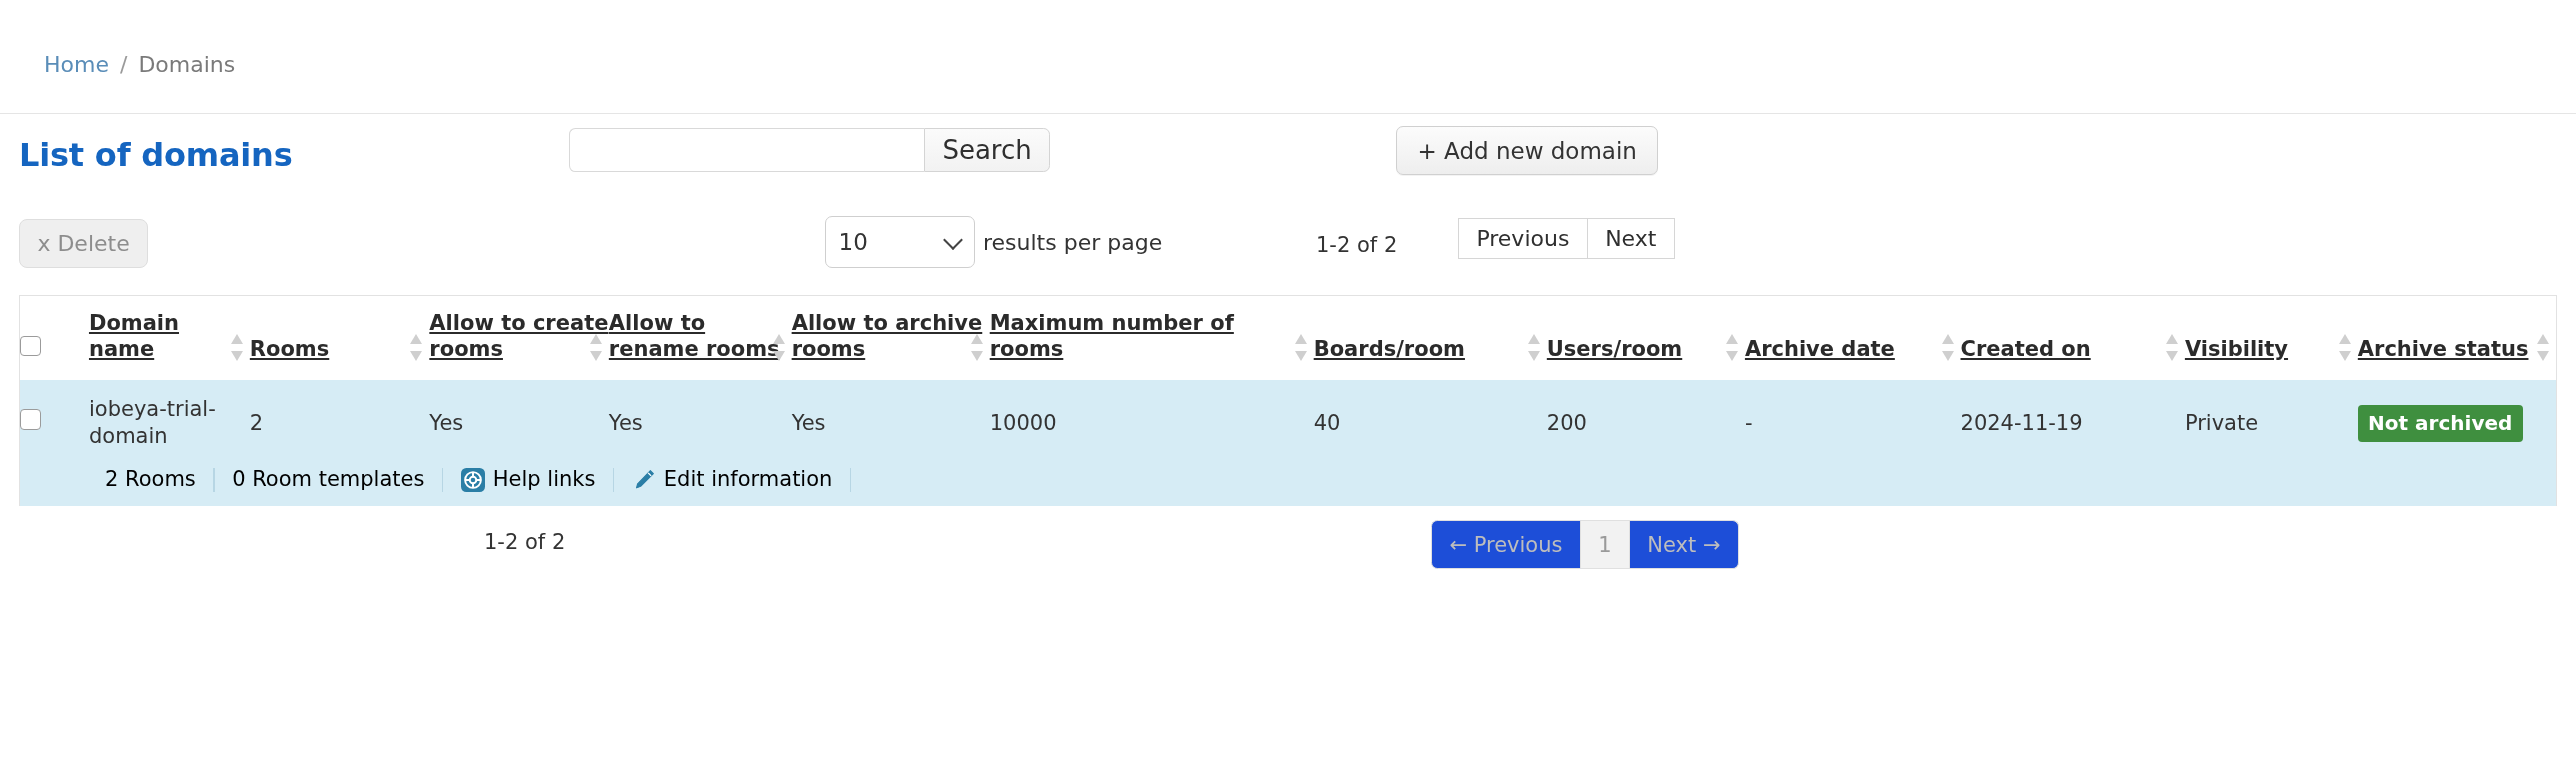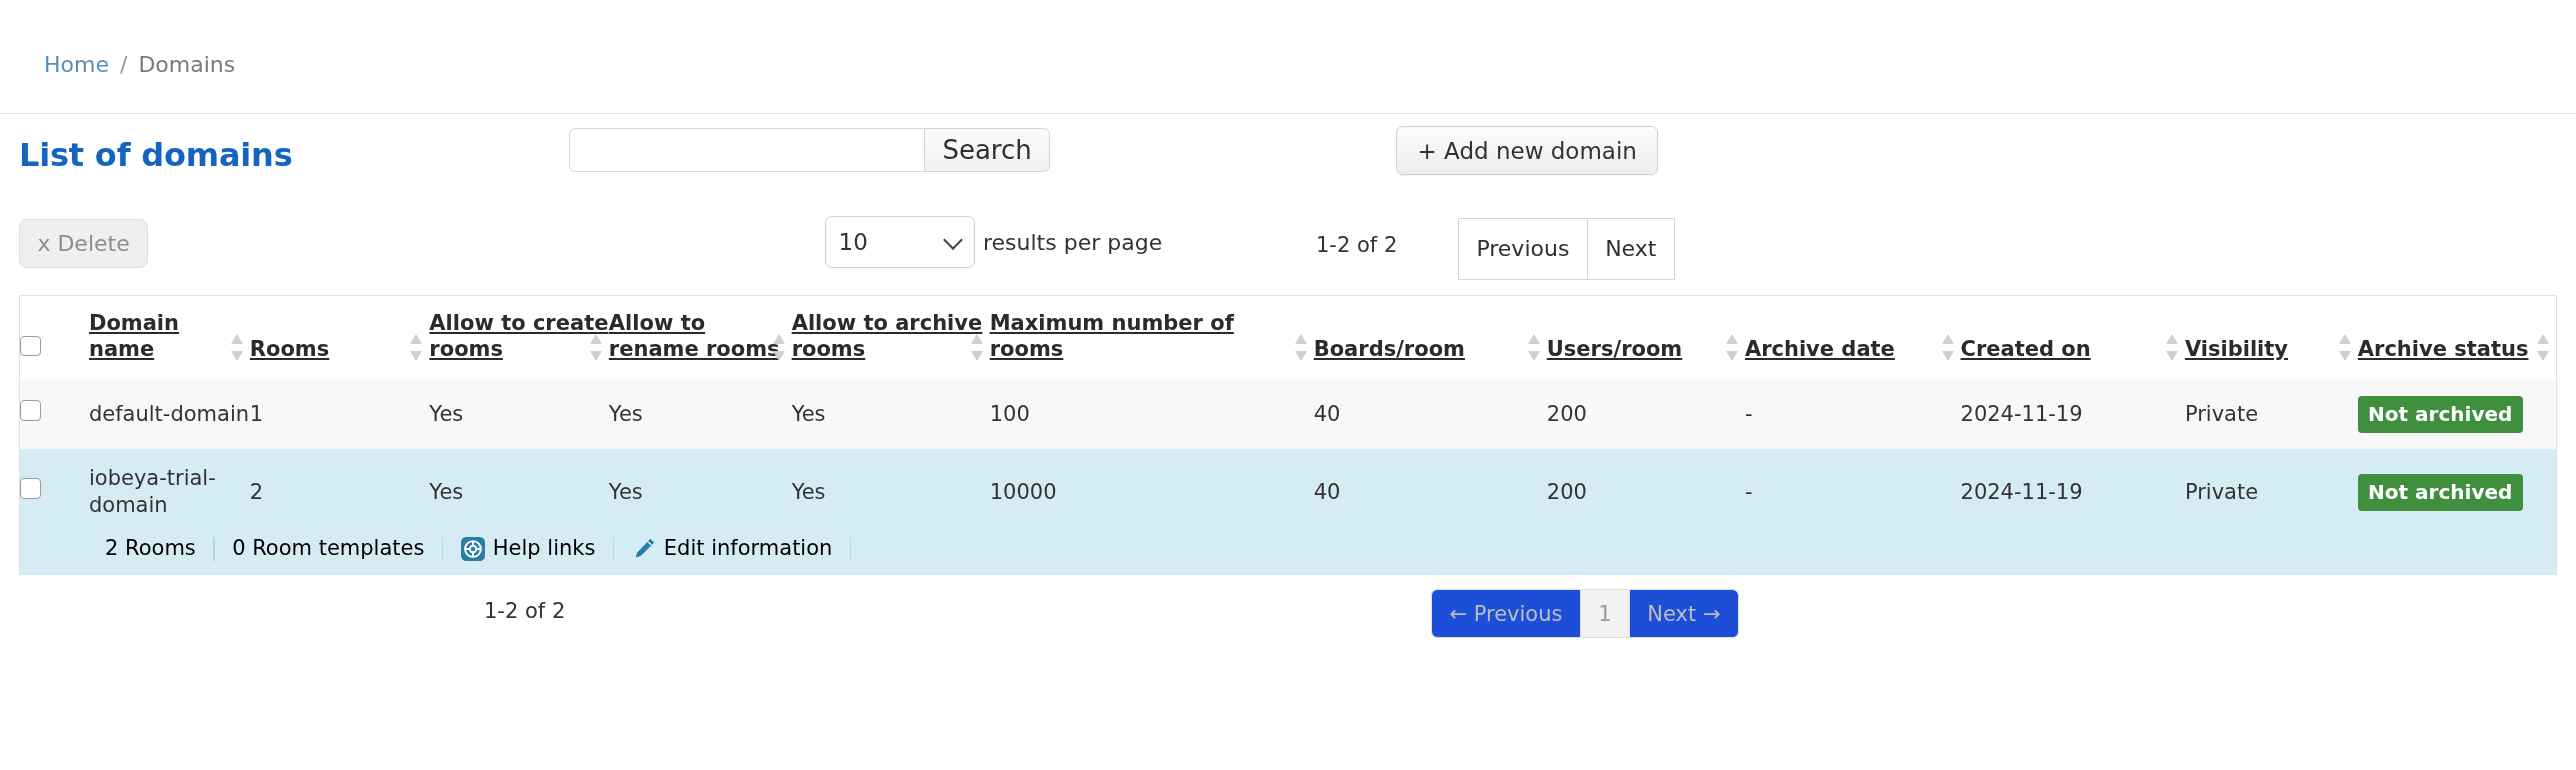--- a/index.html
+++ b/index.html
@@ -166,21 +166,21 @@
     font-size: 21px;
     color: #333;
   }
   .pager-top {
     position: absolute;
     left: 1458px;
     top: 12.6px;
     display: flex;
   }
   .pager-top button {
-    height: 62px;
+    height: 41px;
     padding: 0 17.4px;
     border: 1.6px solid #d6d6d6;
     background: #ffffff;
     font-size: 22px;
     font-family: "DejaVu Sans", "Liberation Sans", sans-serif;
     color: #2f2f2f;
     cursor: pointer;
   }
   .pager-top button:first-child { border-right: none; }
 
@@ -461,37 +461,20 @@
         <th>
           <span>Archive status</span>
           <span class="sort-ico">
               <i class="up"></i>
               <i class="down"></i>
             </span>
         </th>
       </tr>
     </thead>
     <tbody>
-      <tr class="row-alt">
-        <td><span class="cb"></span></td>
-        <td>default-domain</td>
-        <td>1</td>
-        <td>Yes</td>
-        <td>Yes</td>
-        <td>Yes</td>
-        <td>100</td>
-        <td>40</td>
-        <td>200</td>
-        <td>-</td>
-        <td>2024-11-19</td>
-        <td>Private</td>
-        <td>
-          <span class="badge-green">Not archived</span>
-        </td>
-      </tr>
 
       <tr class="row-sel">
         <td><span class="cb"></span></td>
         <td>iobeya-trial-domain</td>
         <td>2</td>
         <td>Yes</td>
         <td>Yes</td>
         <td>Yes</td>
         <td>10000</td>
         <td>40</td>

